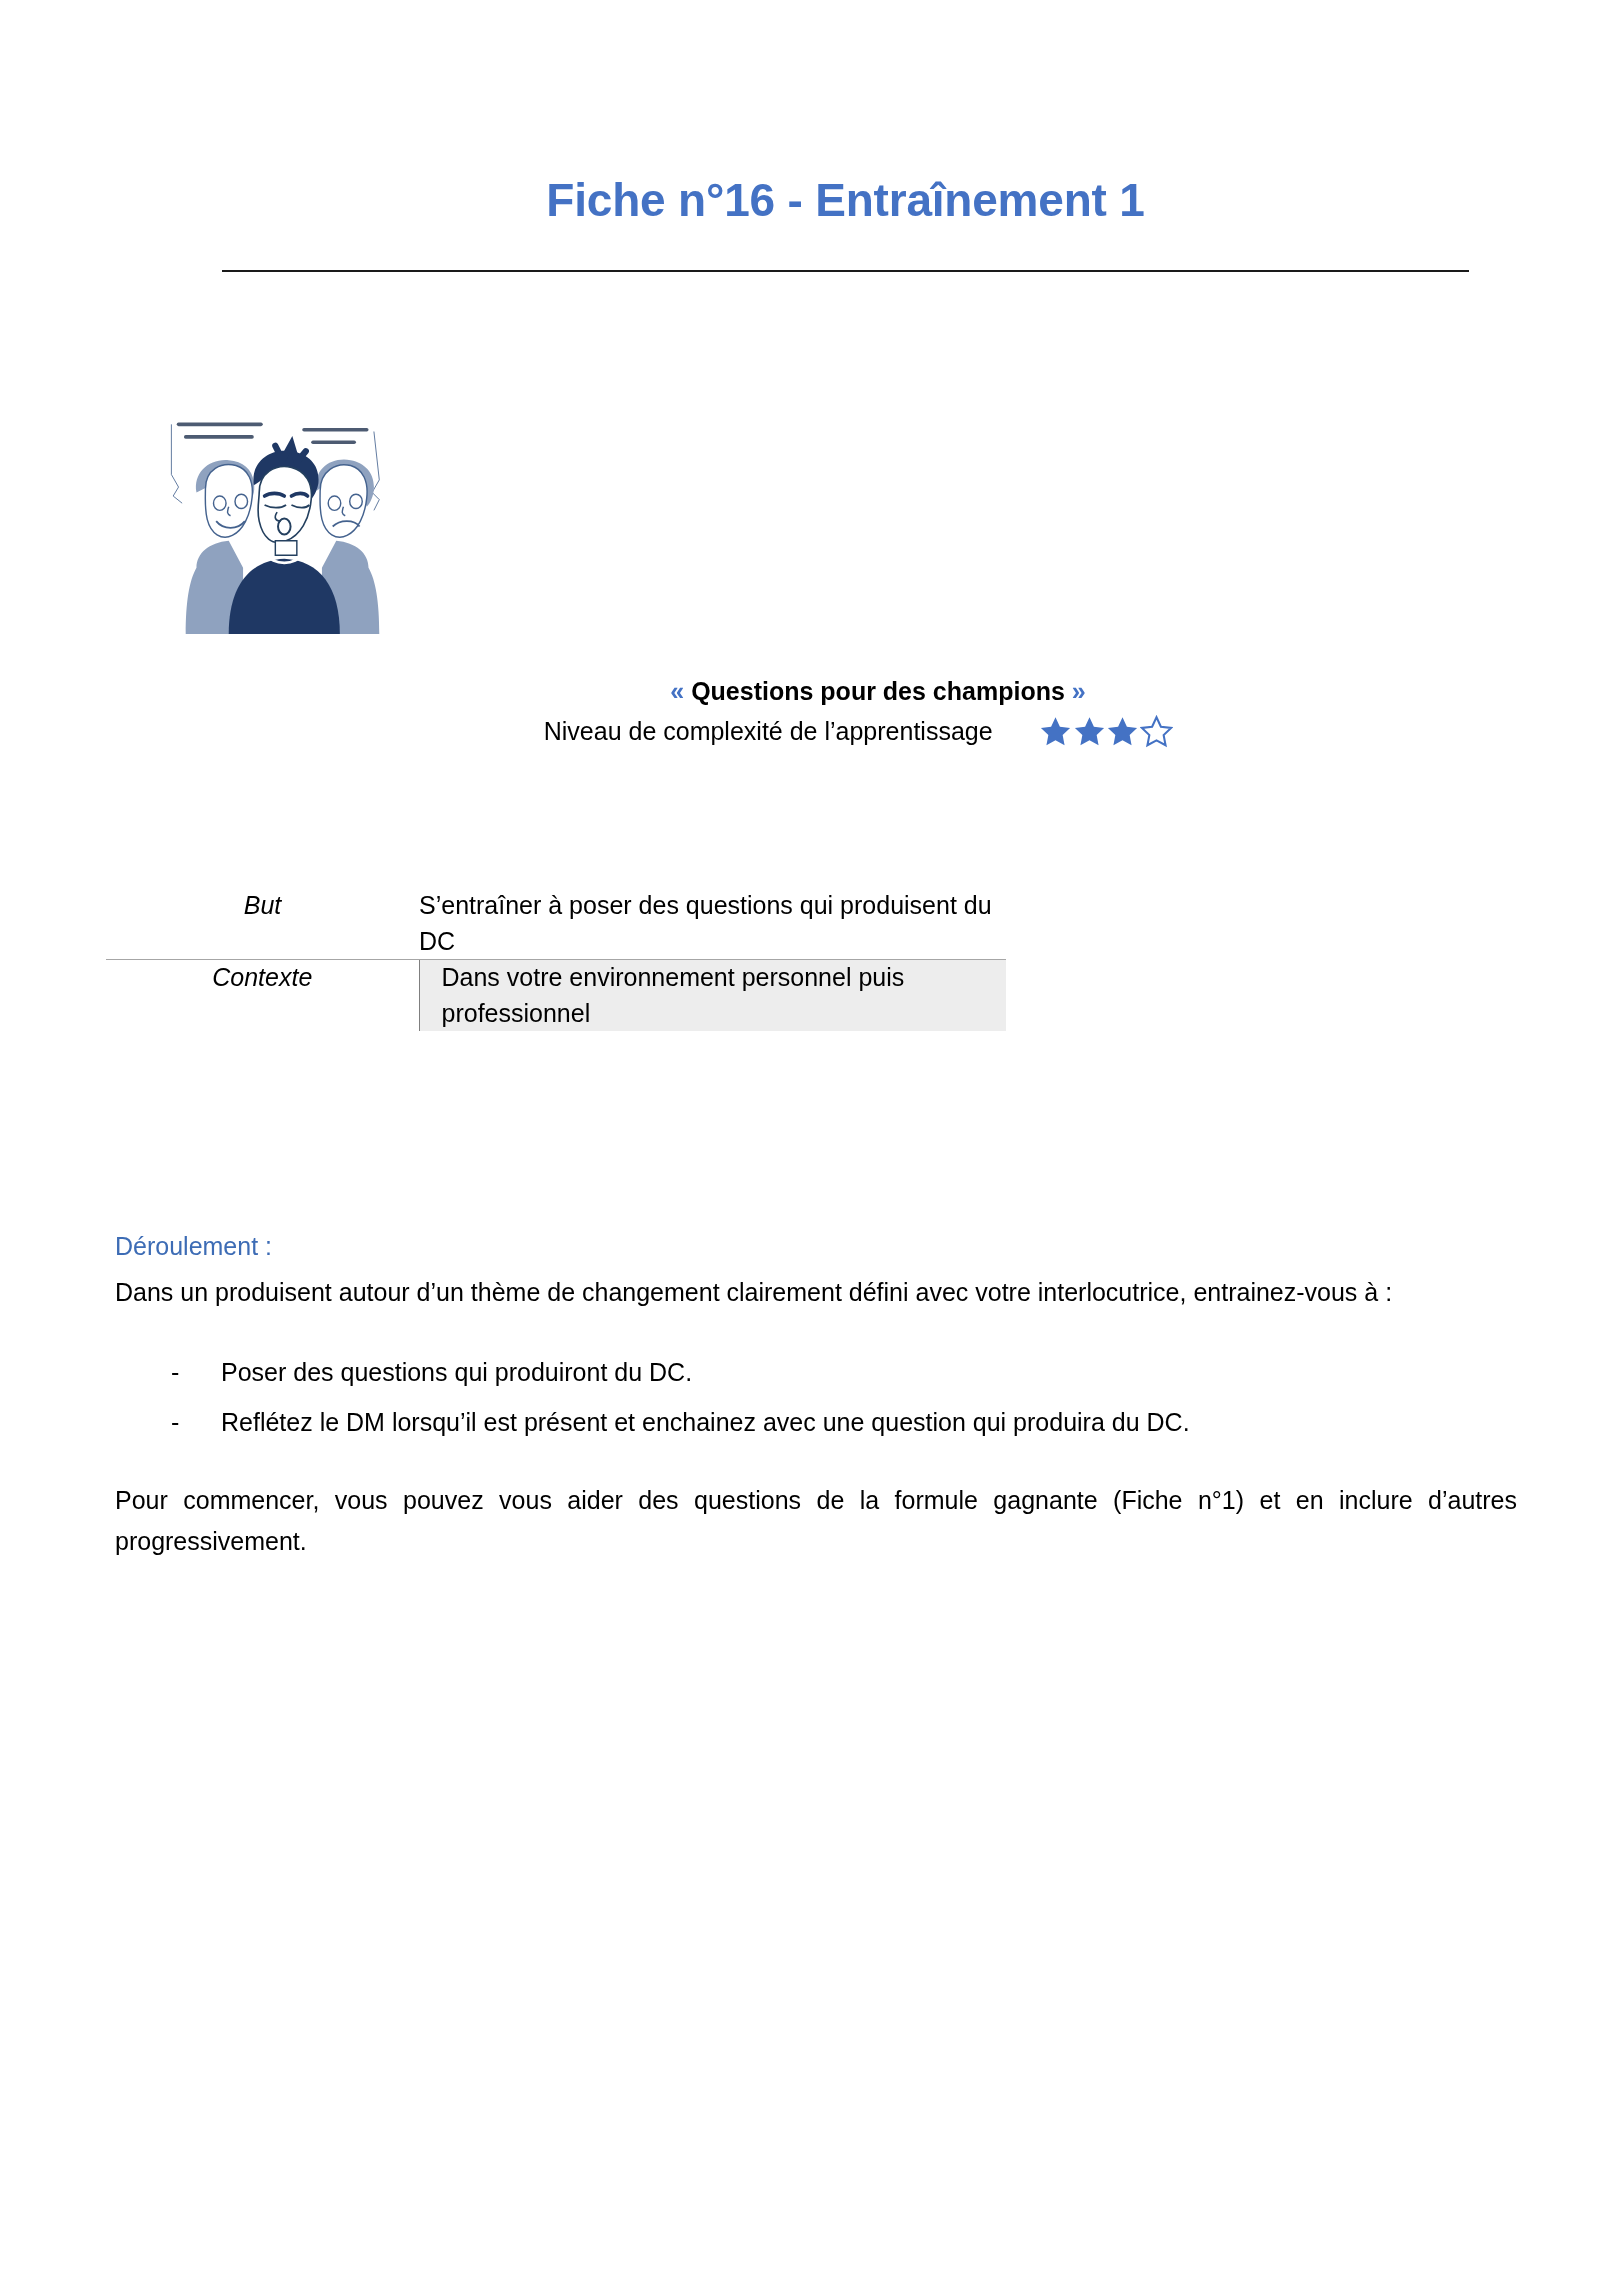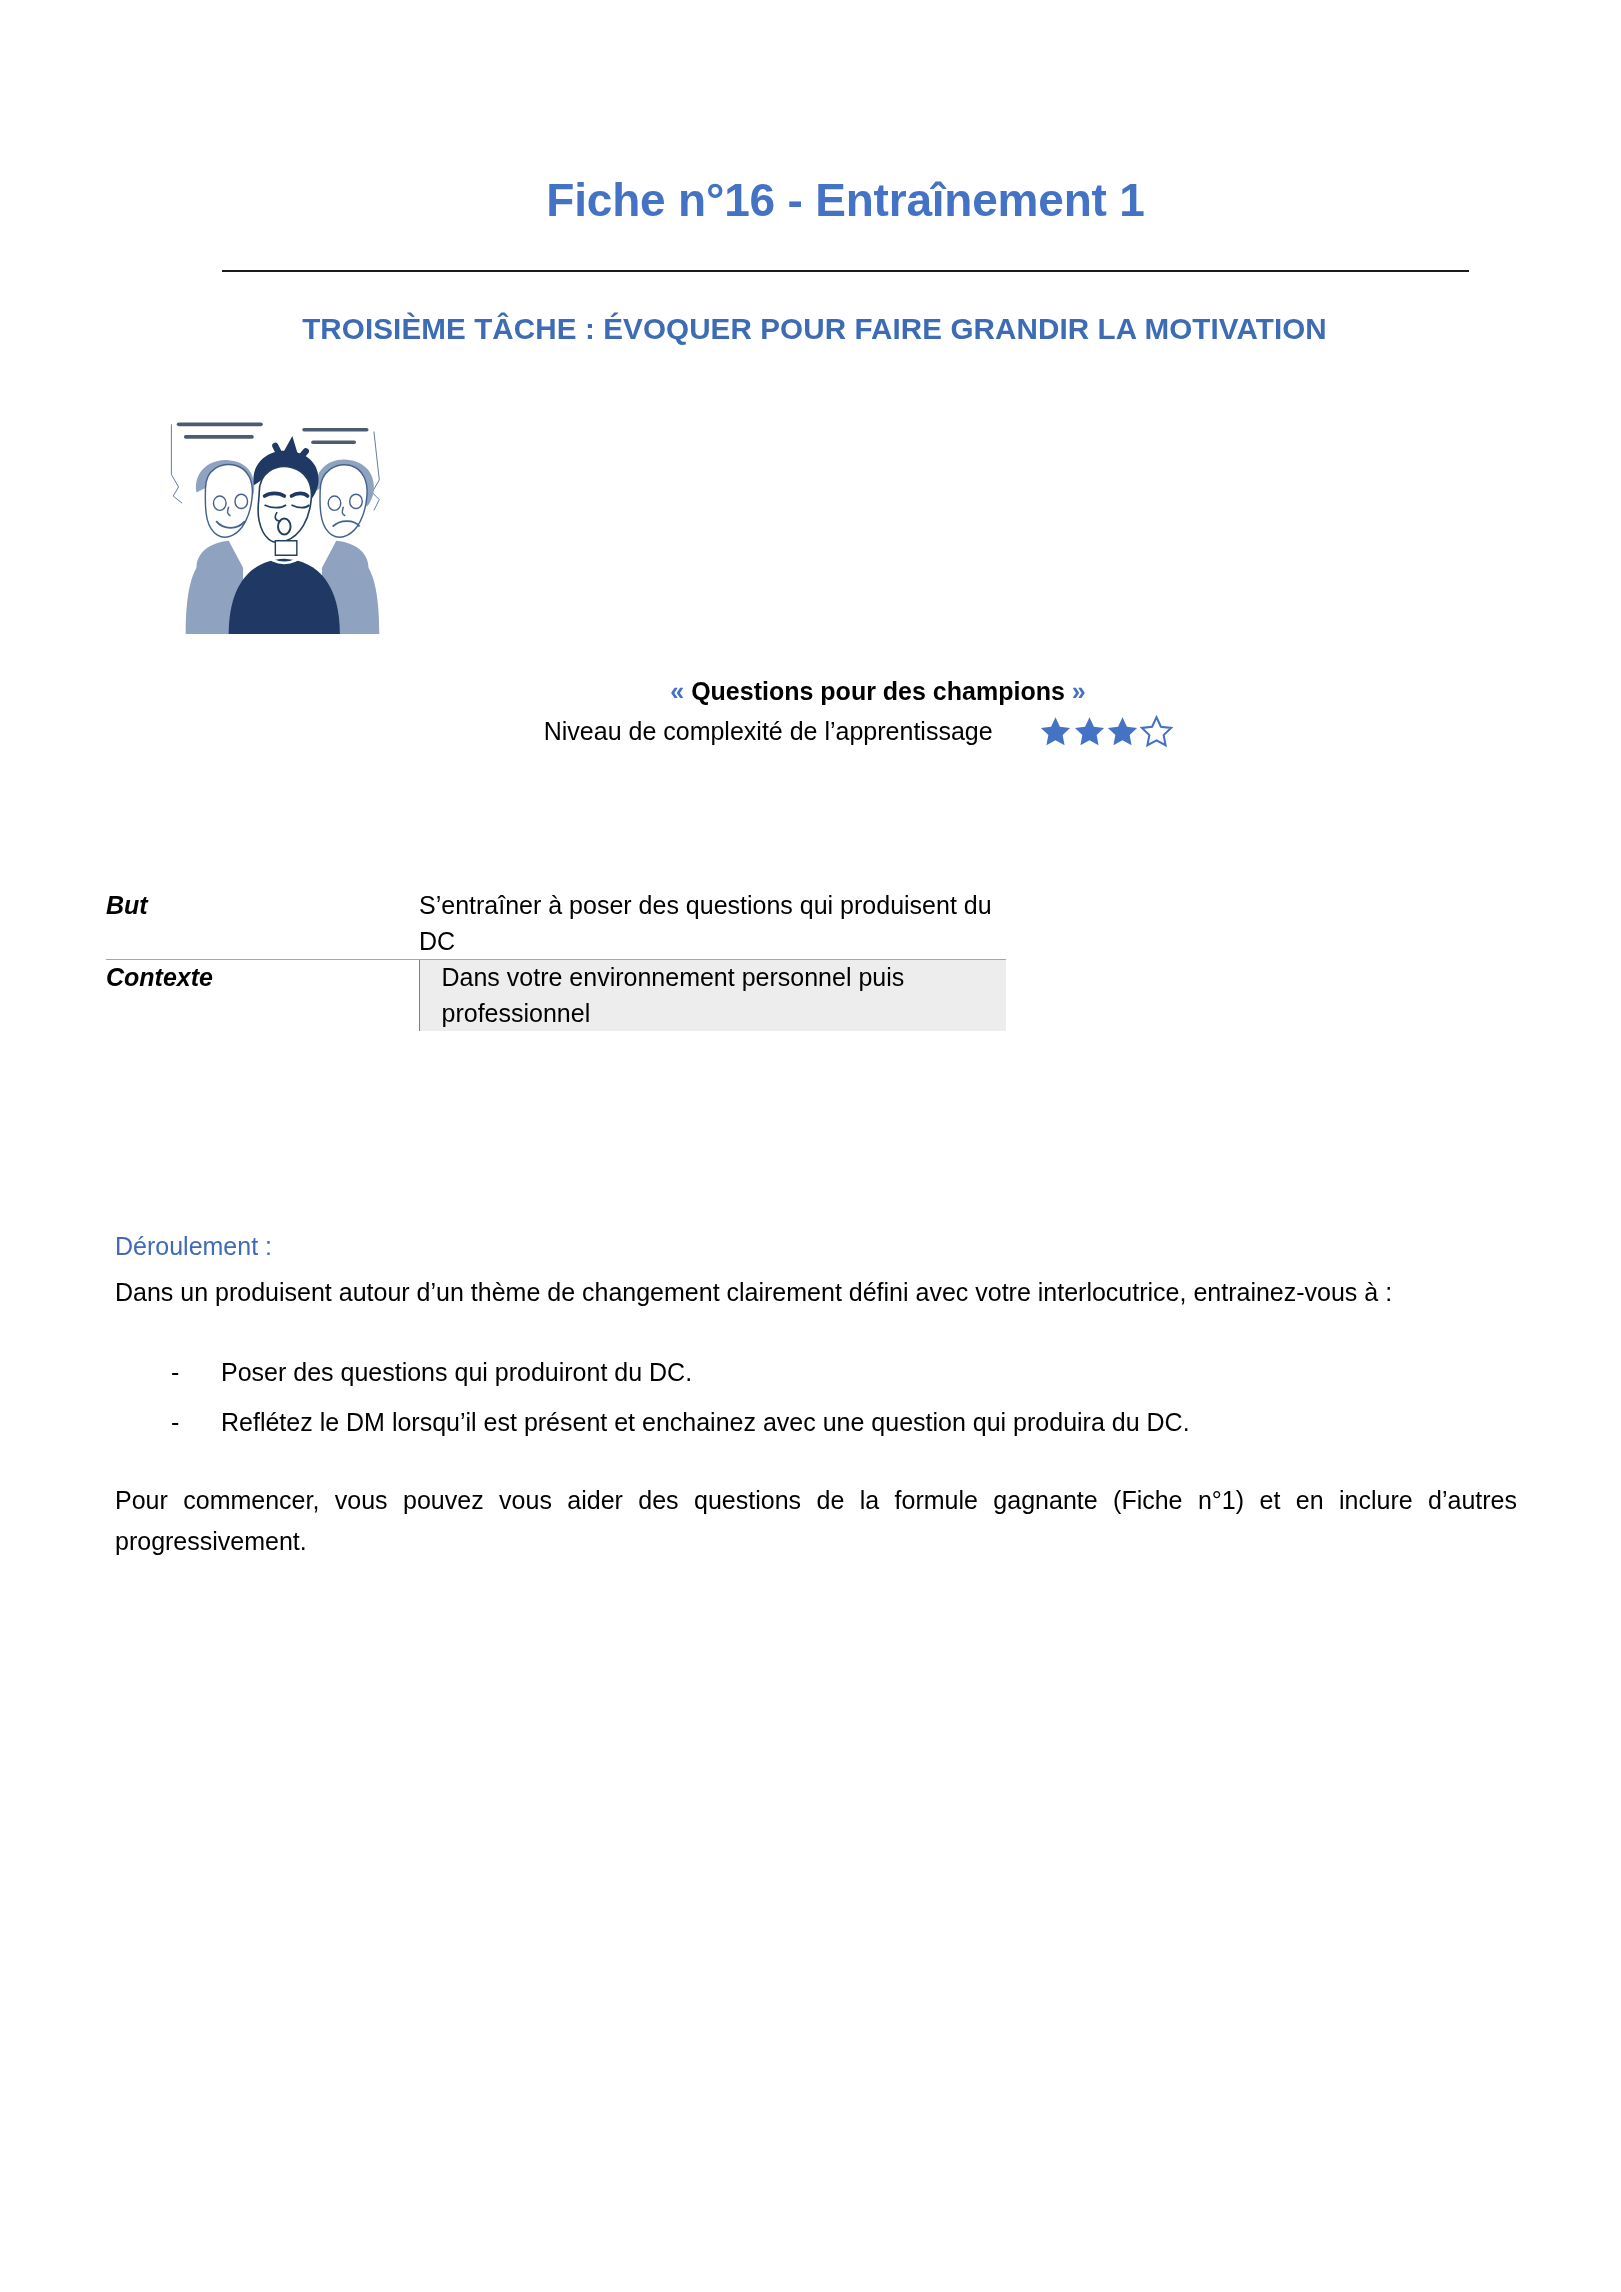--- a/index.html
+++ b/index.html
@@ -119,25 +119,24 @@
   .info-table col.lbl { width: 313px; }
   .info-table col.val { width: 587px; }
 
   .info-table td {
     vertical-align: top;
     padding: 0;
     font-size: 25px;
     line-height: 1.42;
   }
   .cell-label {
-    text-align: left;
+    text-align: center;
     font-style: italic;
     padding: 2.7px 19.7px 4.5px 0;
     white-space: nowrap;
-    font-weight: bold;
   }
   .cell-value {
     text-align: left;
     padding: 2.7px 0 4.5px 14.3px;
   }
 
   tr.row-but td { border-bottom: 1.8px solid #A6A6A6; }
   tr.row-contexte td.cell-value,
   tr.row-temps td.cell-value { border-left: 1.8px solid #7F7F7F; padding-left: 22px; }
   tr.row-contexte td.cell-value { background: #EDEDED; }
@@ -187,21 +186,20 @@
 </style>
 </head>
 <body>
 
 <div class="page">
 
   <div class="doc-title">Fiche n°16 - Entraînement 1</div>
 
   <div class="title-rule"></div>
 
-  <div class="doc-subtitle">TROISIÈME TÂCHE : ÉVOQUER POUR FAIRE GRANDIR LA MOTIVATION</div>
 
   <div class="illustration">
     <svg viewBox="0 0 260 260" xmlns="http://www.w3.org/2000/svg" aria-hidden="true">
 
       <g stroke="#44628E" stroke-width="1.1" fill="none" opacity="0.85">
         <path d="M6 16 L6 72 L14 86 L8 96 L18 104"></path>
         <path d="M232 24 L238 78 L230 92 L238 100 L232 112"></path>
       </g>
 
       <g fill="#3A4A63" opacity="0.9">

